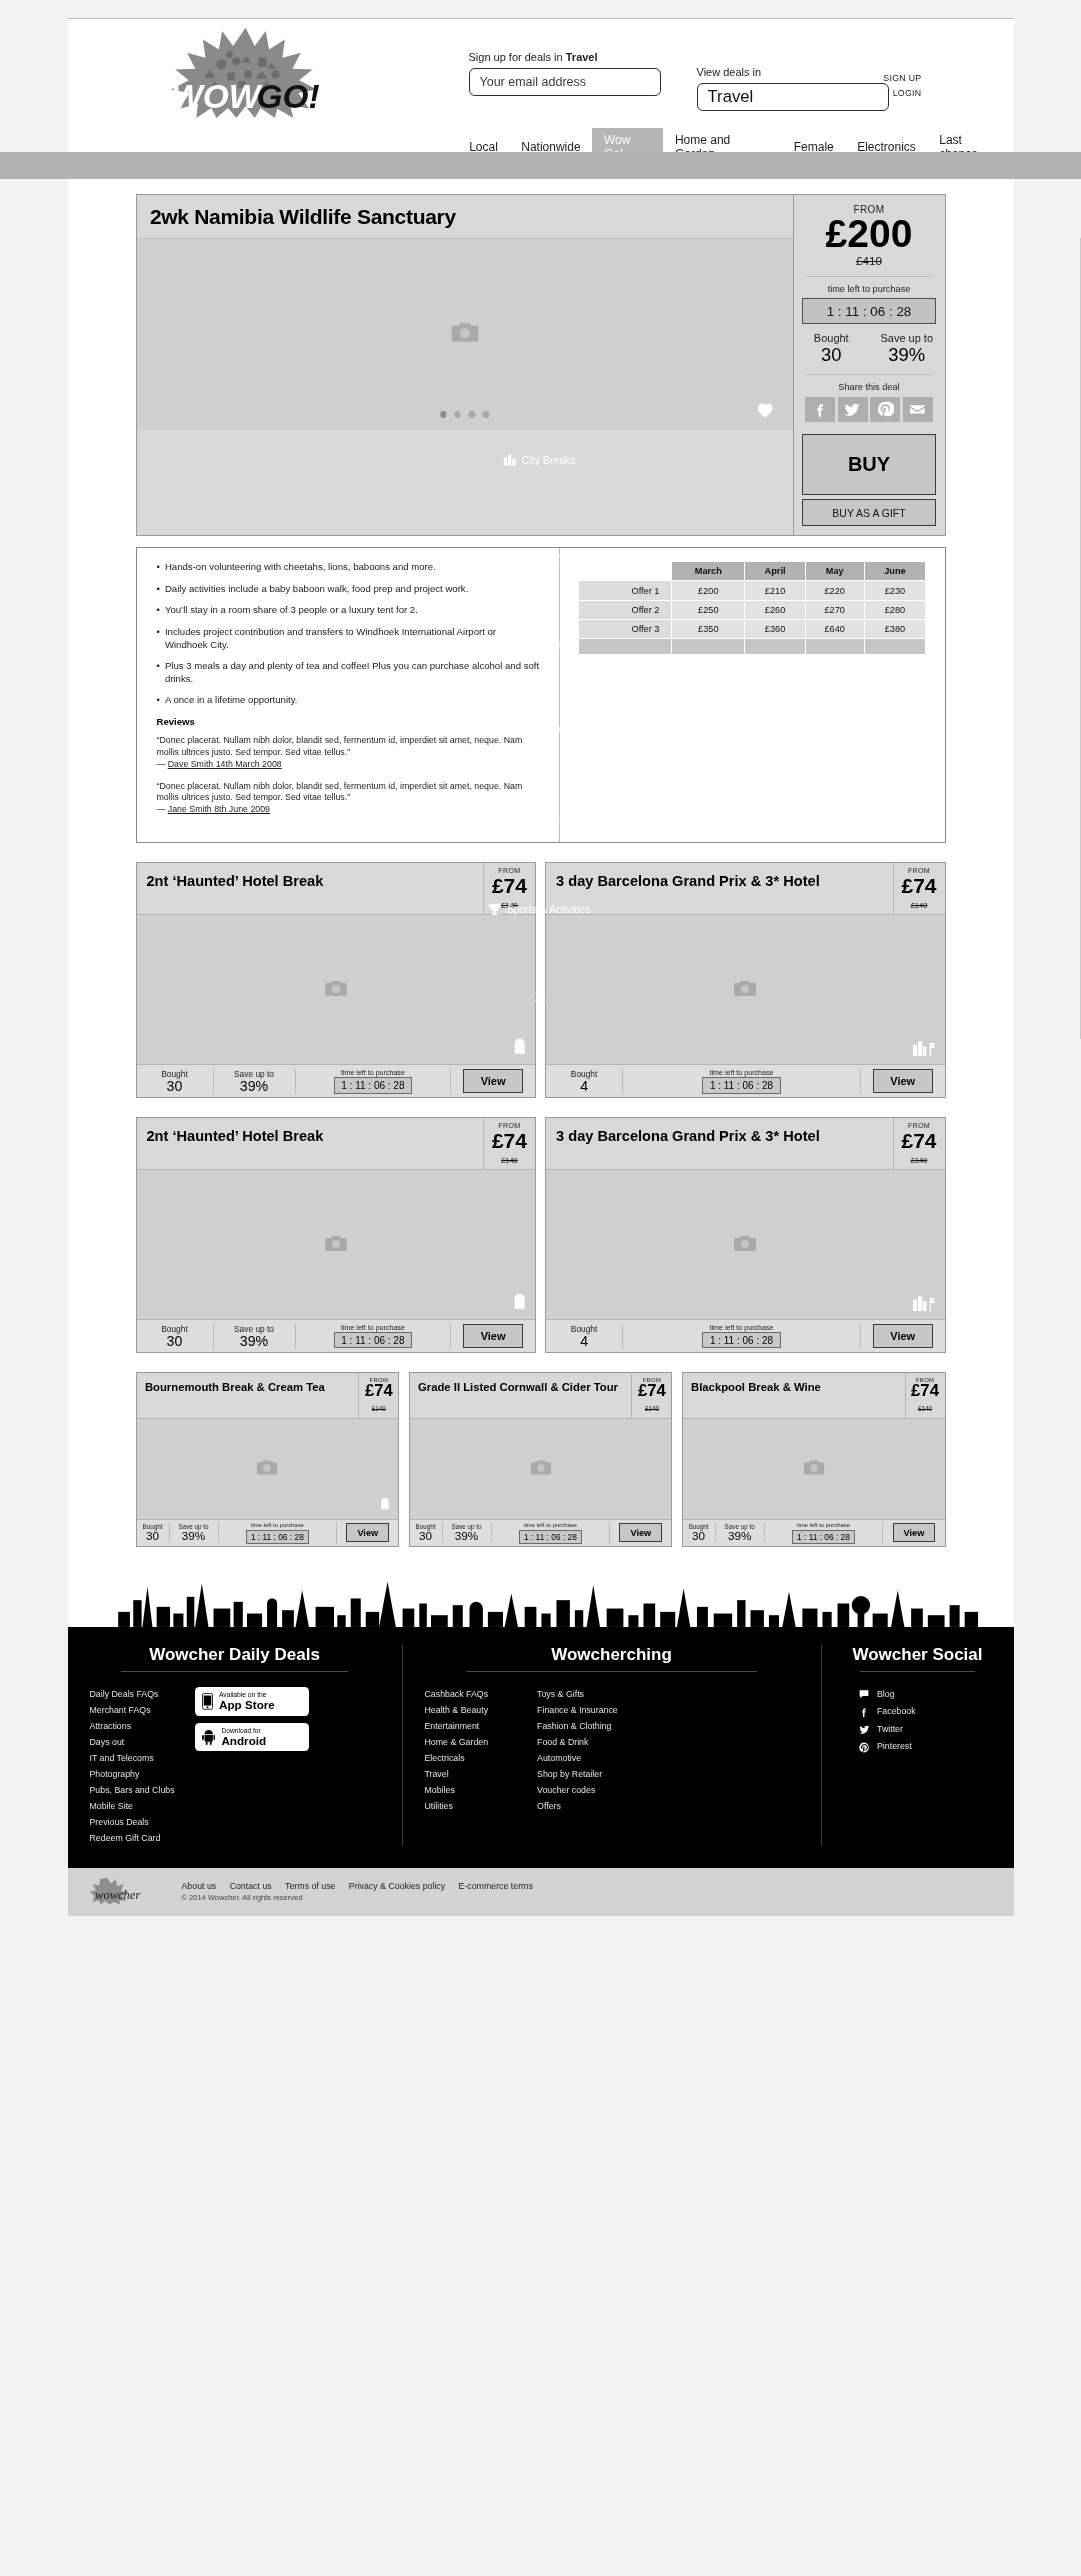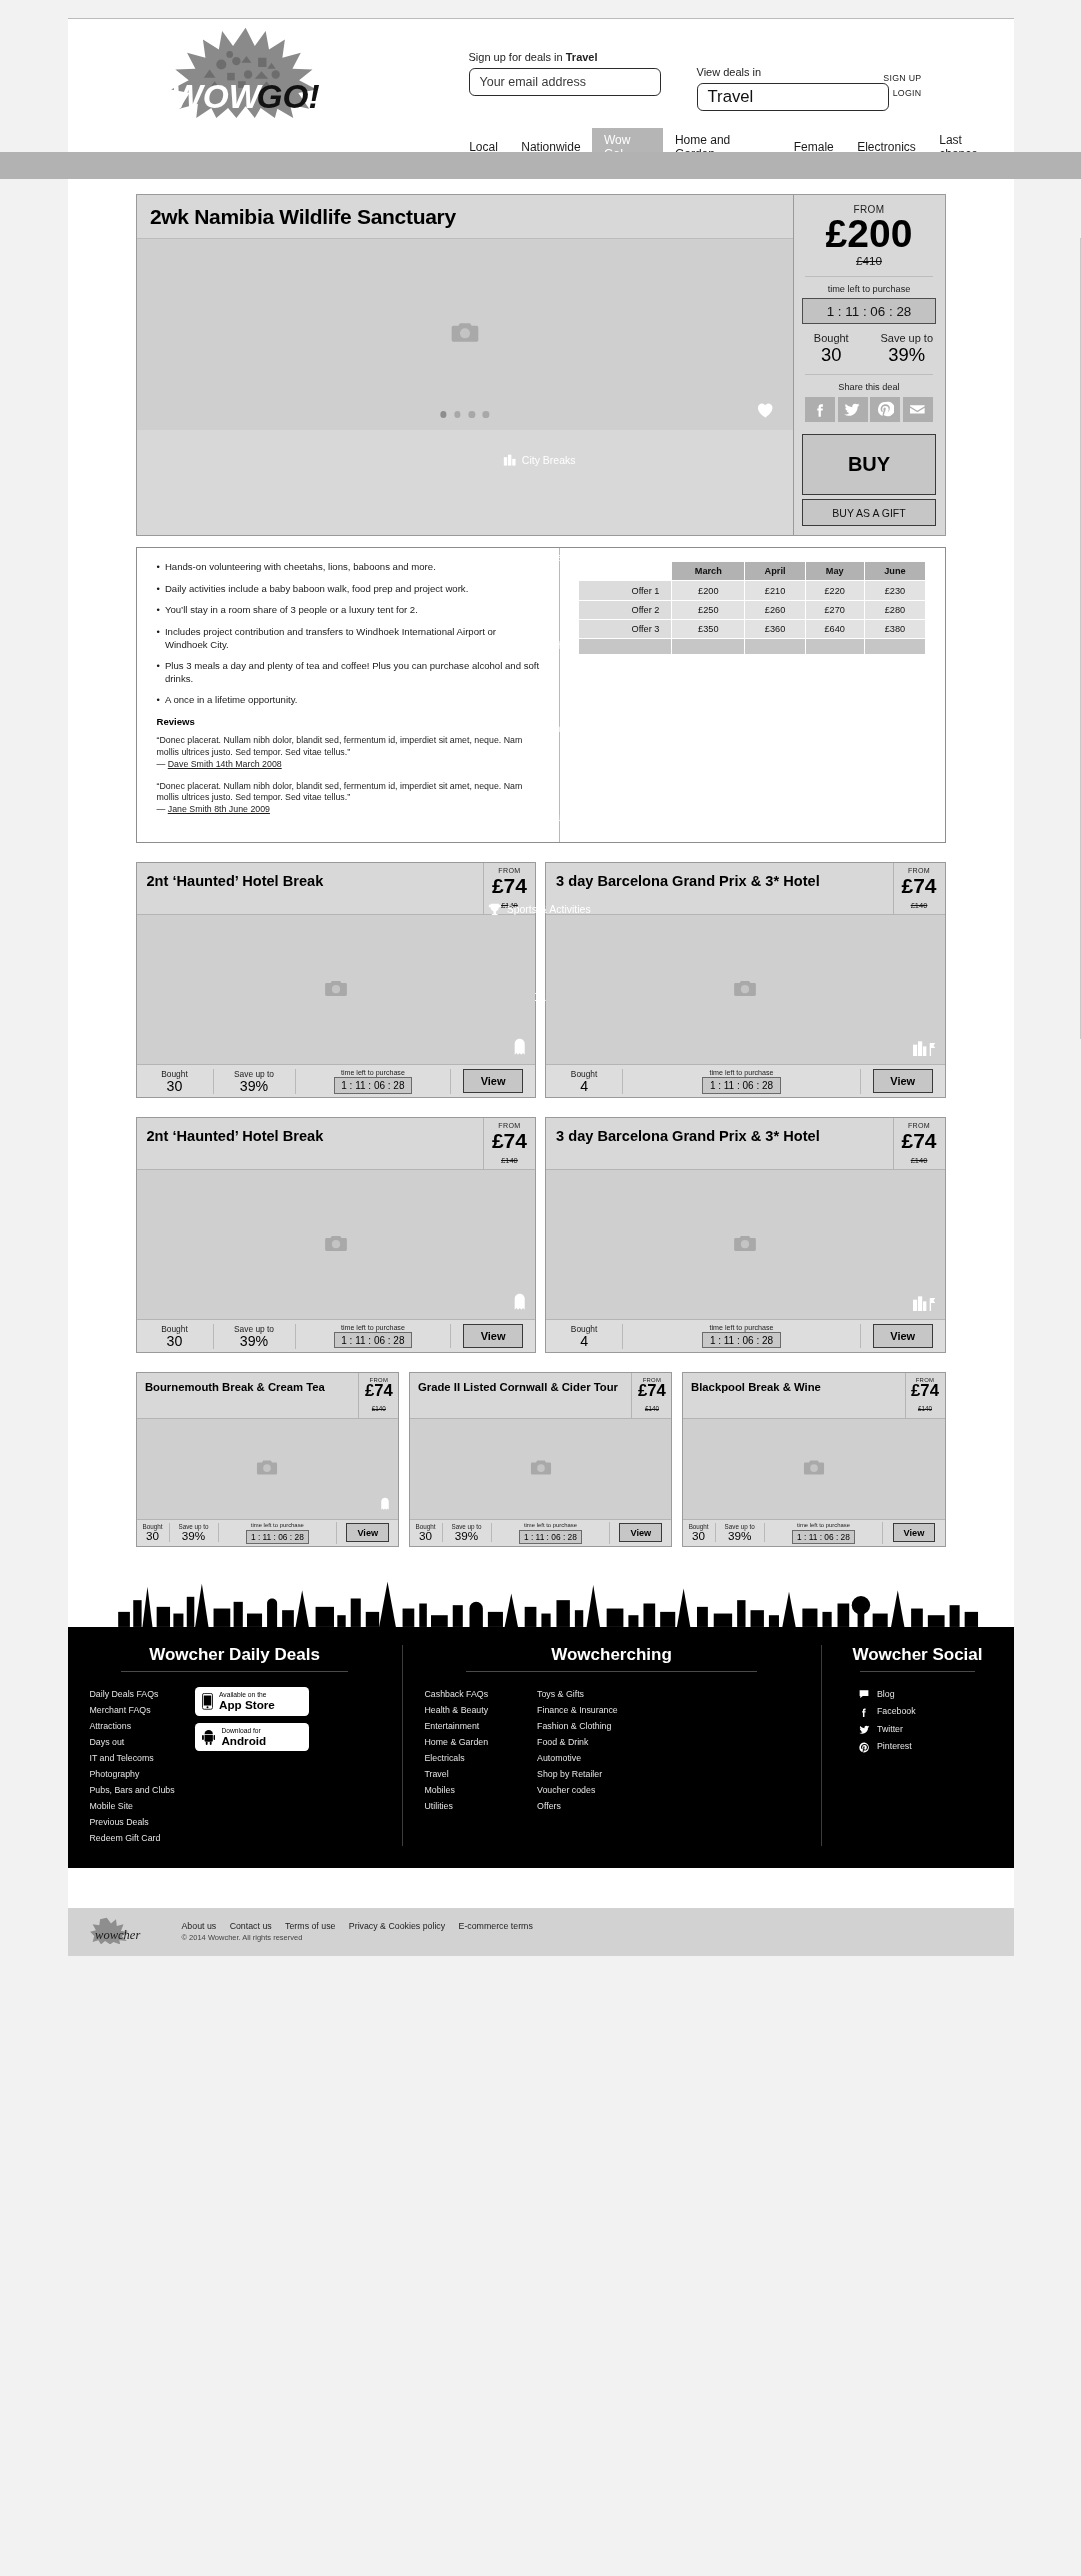--- a/index.html
+++ b/index.html
@@ -156,21 +156,21 @@
   .flist div { white-space:nowrap; }
   .badges { padding-top:1.7px; }
   .badge { background:#fff; color:#000; border-radius:4.2px; padding:4.2px 7.5px;
            display:flex; align-items:center; gap:5.9px; margin-bottom:7.5px; width:114px; }
   .badge .bt1 { font-size:6.7px; line-height:7.5px; }
   .badge .bt2 { font-size:11.7px; font-weight:bold; line-height:12.5px; }
   .soc { font-size:8.8px; line-height:17.6px; display:flex; align-items:center; gap:7.5px; color:#e4e4e4; }
   .soc .si { width:11px; display:inline-flex; justify-content:center; }
   .soc .si svg { fill:#fff; }
 
-  .subfoot { background:#d2d2d2; display:flex; align-items:center; padding:8.4px 22px; gap:15px;margin-top:40px; }
+  .subfoot { background:#d2d2d2; display:flex; align-items:center; padding:8.4px 22px; gap:15px; }
   .subfoot .sl { font-size:8.8px; color:#222; }
   .sflogo { width:77px; }
   .copy { font-size:7.5px; color:#444; margin-top:2.5px; }
   .sfmid { display:flex; gap:13.4px; }
   .botpad { height:30px; background:#f2f2f2; }
 </style>
 </head>
 <body>
 
 <div class="outer">

